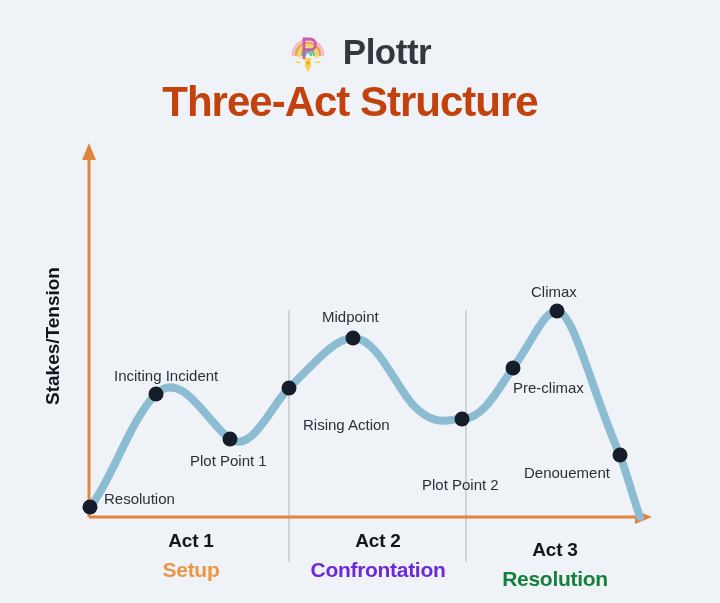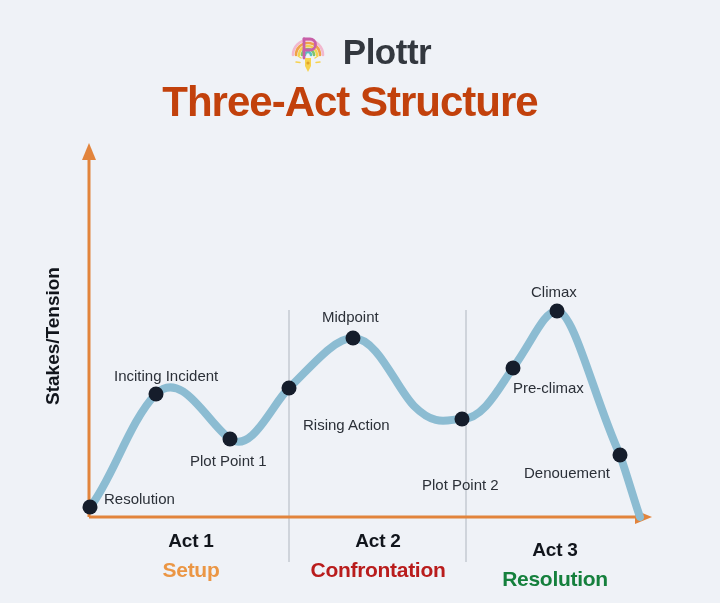--- a/index.html
+++ b/index.html
@@ -224,21 +224,21 @@
 
   <div class="plabel" style="left:524px; top:464px;">Denouement</div>
 
   <div class="act-block" style="left:101px; top:530px;">
     <div class="act-title">Act 1</div>
     <div class="act-sub" style="color:#eb9644;">Setup</div>
   </div>
 
   <div class="act-block" style="left:288px; top:530px;">
     <div class="act-title">Act 2</div>
-    <div class="act-sub" style="color:#b91c1c;">Confrontation</div>
+    <div class="act-sub" style="color:#6d28d9;">Confrontation</div>
   </div>
 
   <div class="act-block" style="left:465px; top:530px;margin-top:9px;">
     <div class="act-title">Act 3</div>
     <div class="act-sub" style="color:#15803d;">Resolution</div>
   </div>
 
 </div>
 
 </body></html>

